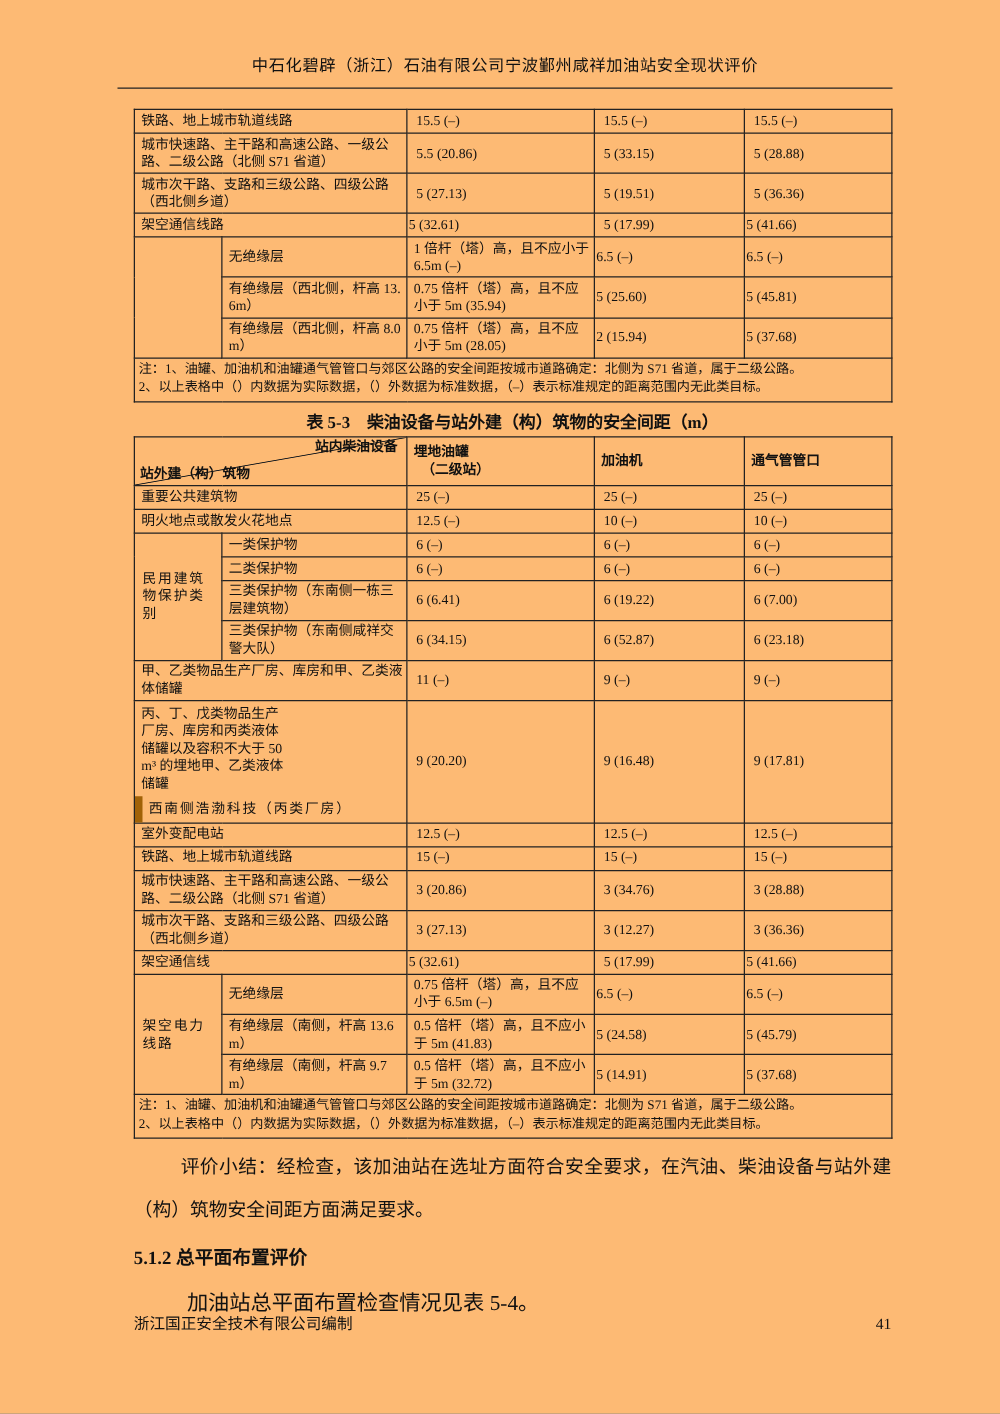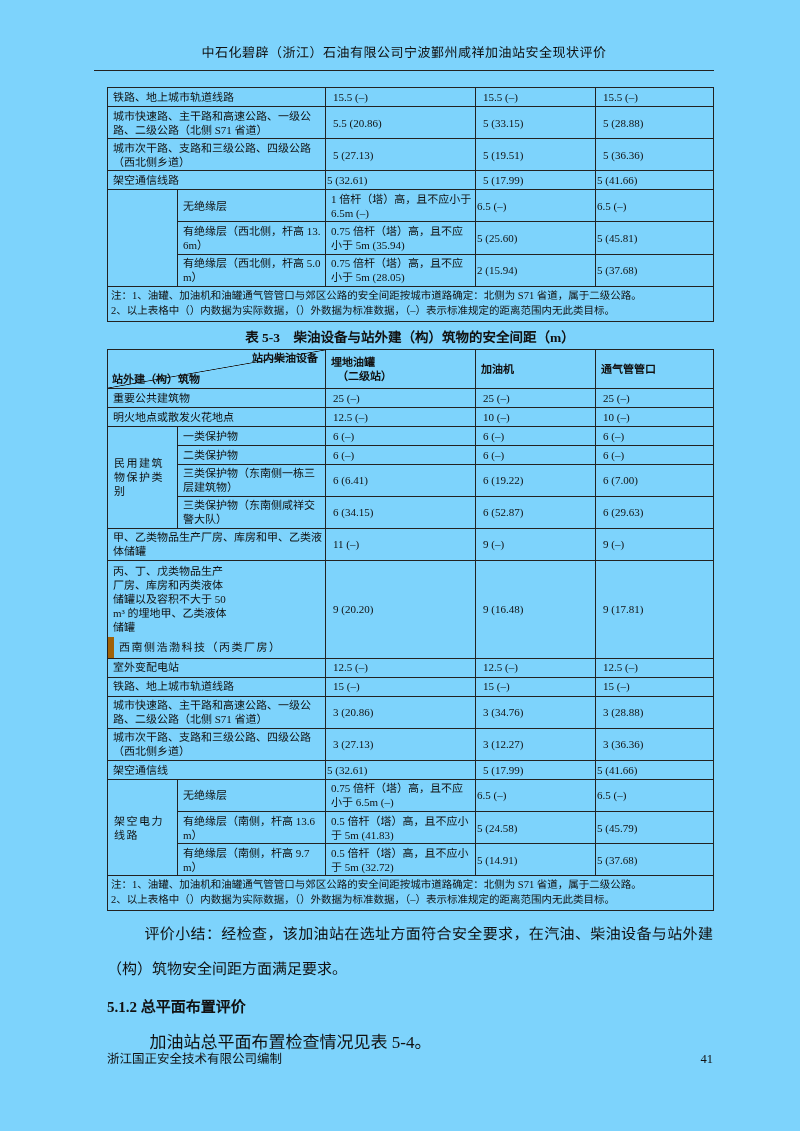--- a/index.html
+++ b/index.html
@@ -1,17 +1,17 @@
 <!DOCTYPE html>
 <html lang="zh-CN"><head>
 <meta charset="utf-8">
 <style>
   html,body{margin:0;padding:0;background:#888;}
   .page{
-    position:relative;width:800px;height:1131px;background:#7dd3fc;margin:0 auto;
+    position:relative;width:800px;height:1131px;background:#fdba74;margin:0 auto;
     font-family:"Liberation Serif","DejaVu Serif",serif;color:#111;overflow:hidden;
   }
   .doc-header{
     position:absolute;top:42px;left:94px;width:620px;text-align:center;
     font-size:13px;letter-spacing:.5px;padding-bottom:9px;border-bottom:1.6px solid #222;
   }
   .content{position:absolute;top:87px;left:107px;width:606px;}
   table{border-collapse:collapse;table-layout:fixed;width:606px;}
   td{
     border:1px solid #222;font-size:11px;line-height:1.28;
@@ -108,21 +108,21 @@
         <td class="flush">6.5 (–)</td>
         <td class="flush">6.5 (–)</td>
       </tr>
       <tr class="rd">
         <td>有绝缘层（西北侧，杆高 13.6m）</td>
         <td>0.75 倍杆（塔）高，且不应小于 5m (35.94)</td>
         <td class="flush">5 (25.60)</td>
         <td class="flush">5 (45.81)</td>
       </tr>
       <tr class="rd">
-        <td>有绝缘层（西北侧，杆高 5.0m）</td>
+        <td>有绝缘层（西北侧，杆高 8.0m）</td>
         <td>0.75 倍杆（塔）高，且不应小于 5m (28.05)</td>
         <td class="flush">2 (15.94)</td>
         <td class="flush">5 (37.68)</td>
       </tr>
       <tr>
         <td colspan="5" class="note">
           <div>注：1、油罐、加油机和油罐通气管管口与郊区公路的安全间距按城市道路确定：北侧为 S71 省道，属于二级公路。</div>
           <div>2、以上表格中（）内数据为实际数据，（）外数据为标准数据，（–）表示标准规定的距离范围内无此类目标。</div>
         </td>
       </tr>
@@ -181,21 +181,21 @@
       <tr class="rd">
         <td>三类保护物（东南侧一栋三层建筑物）</td>
         <td class="val">6 (6.41)</td>
         <td class="val">6 (19.22)</td>
         <td class="val">6 (7.00)</td>
       </tr>
       <tr class="rd">
         <td>三类保护物（东南侧咸祥交警大队）</td>
         <td class="val">6 (34.15)</td>
         <td class="val">6 (52.87)</td>
-        <td class="val">6 (29.63)</td>
+        <td class="val">6 (23.18)</td>
       </tr>
       <tr class="rd">
         <td colspan="2">甲、乙类物品生产厂房、库房和甲、乙类液体储罐</td>
         <td class="val">11 (–)</td>
         <td class="val">9 (–)</td>
         <td class="val">9 (–)</td>
       </tr>
       <tr>
         <td colspan="2" class="split">
           <div class="split-wrap">

